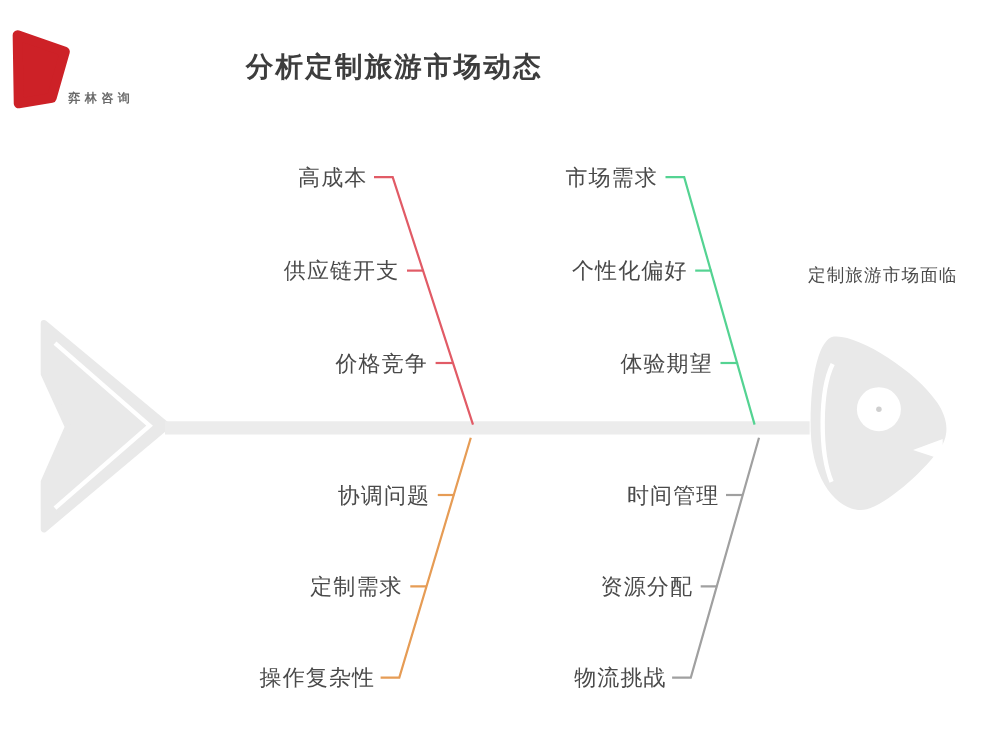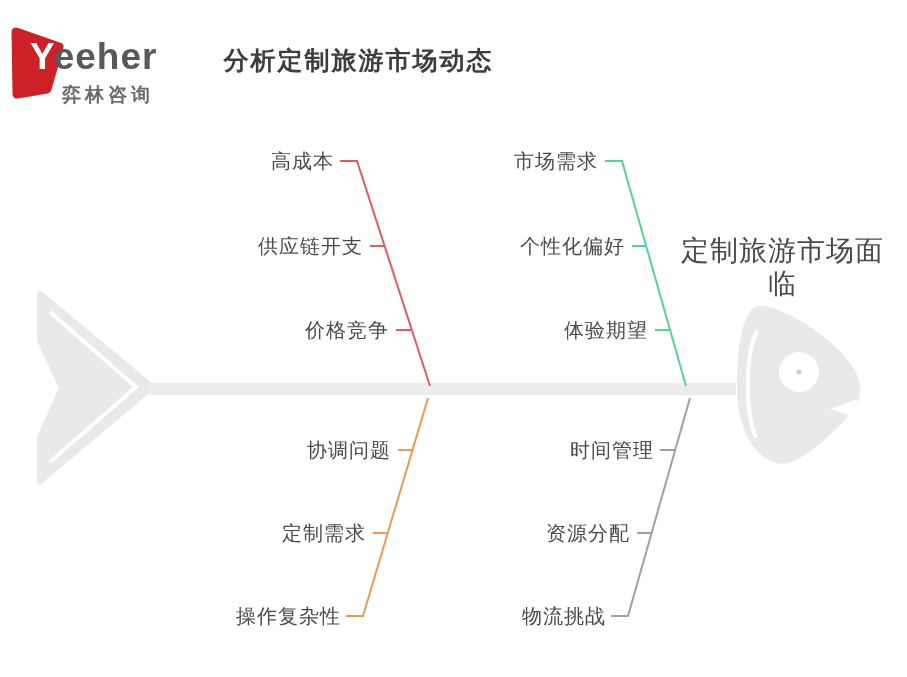--- a/index.html
+++ b/index.html
@@ -40,21 +40,21 @@
     white-space: nowrap;
   }
   .logo-wordmark .y { color: #ffffff; }
   .logo-wordmark .rest { color: #58595b; }
   .logo-subtitle {
     position: absolute;
     left: 62px;
     top: 82px;
     font-family: "Liberation Sans", "DejaVu Sans", sans-serif;
     font-weight: 700;
-    font-size: 19px;
+    font-size: 11px;
     letter-spacing: 4px;
     color: #6b6b6b;
     white-space: nowrap;
   }
   
   .page-title {
     position: absolute;
     left: 0;
     top: 44px;
     width: 717px;
@@ -71,42 +71,39 @@
     top: 0;
   }
   .cause-label {
     font-family: "Liberation Serif", "DejaVu Serif", serif;
     font-size: 20px;
     letter-spacing: 1px;
   }
   
   .effect-label {
     position: absolute;
-    left: 680px;
+    left: 700px;
     top: 234px;
     width: 205px;
     text-align: center;
-    font-size: 28px;
+    font-size: 16px;
     line-height: 33px;
     letter-spacing: 1px;
     color: #4a4a4a;
   }
 </style>
 </head>
 <body>
 
 <div class="stage">
 
   <div class="logo">
     <svg class="logo-mark-svg" width="80" height="115" viewBox="0 0 80 115">
       <polygon points="16,32 59,47 47,89 17,94" stroke-width="9" stroke-linejoin="round" stroke="#cd2127" fill="#cd2127"></polygon>
     </svg>
-    <div class="logo-wordmark">
-      <span class="y">Y</span><span class="rest">eeher</span>
-    </div>
     <div class="logo-subtitle">弈林咨询</div>
   </div>
 
   <div class="page-title">分析定制旅游市场动态</div>
 
   <svg class="fishbone" width="907" height="677" viewBox="0 0 907 677">
 
     <path d="M 40 294 L 152 387 L 40 481 L 40 438 L 62 388 L 40 340 Z" stroke-width="6" stroke-linejoin="round" stroke="#e9e9e9" fill="#e9e9e9"></path>
     <polyline points="50,312 136,387 50,462" fill="none" stroke="#ffffff" stroke-width="4"></polyline>
 

